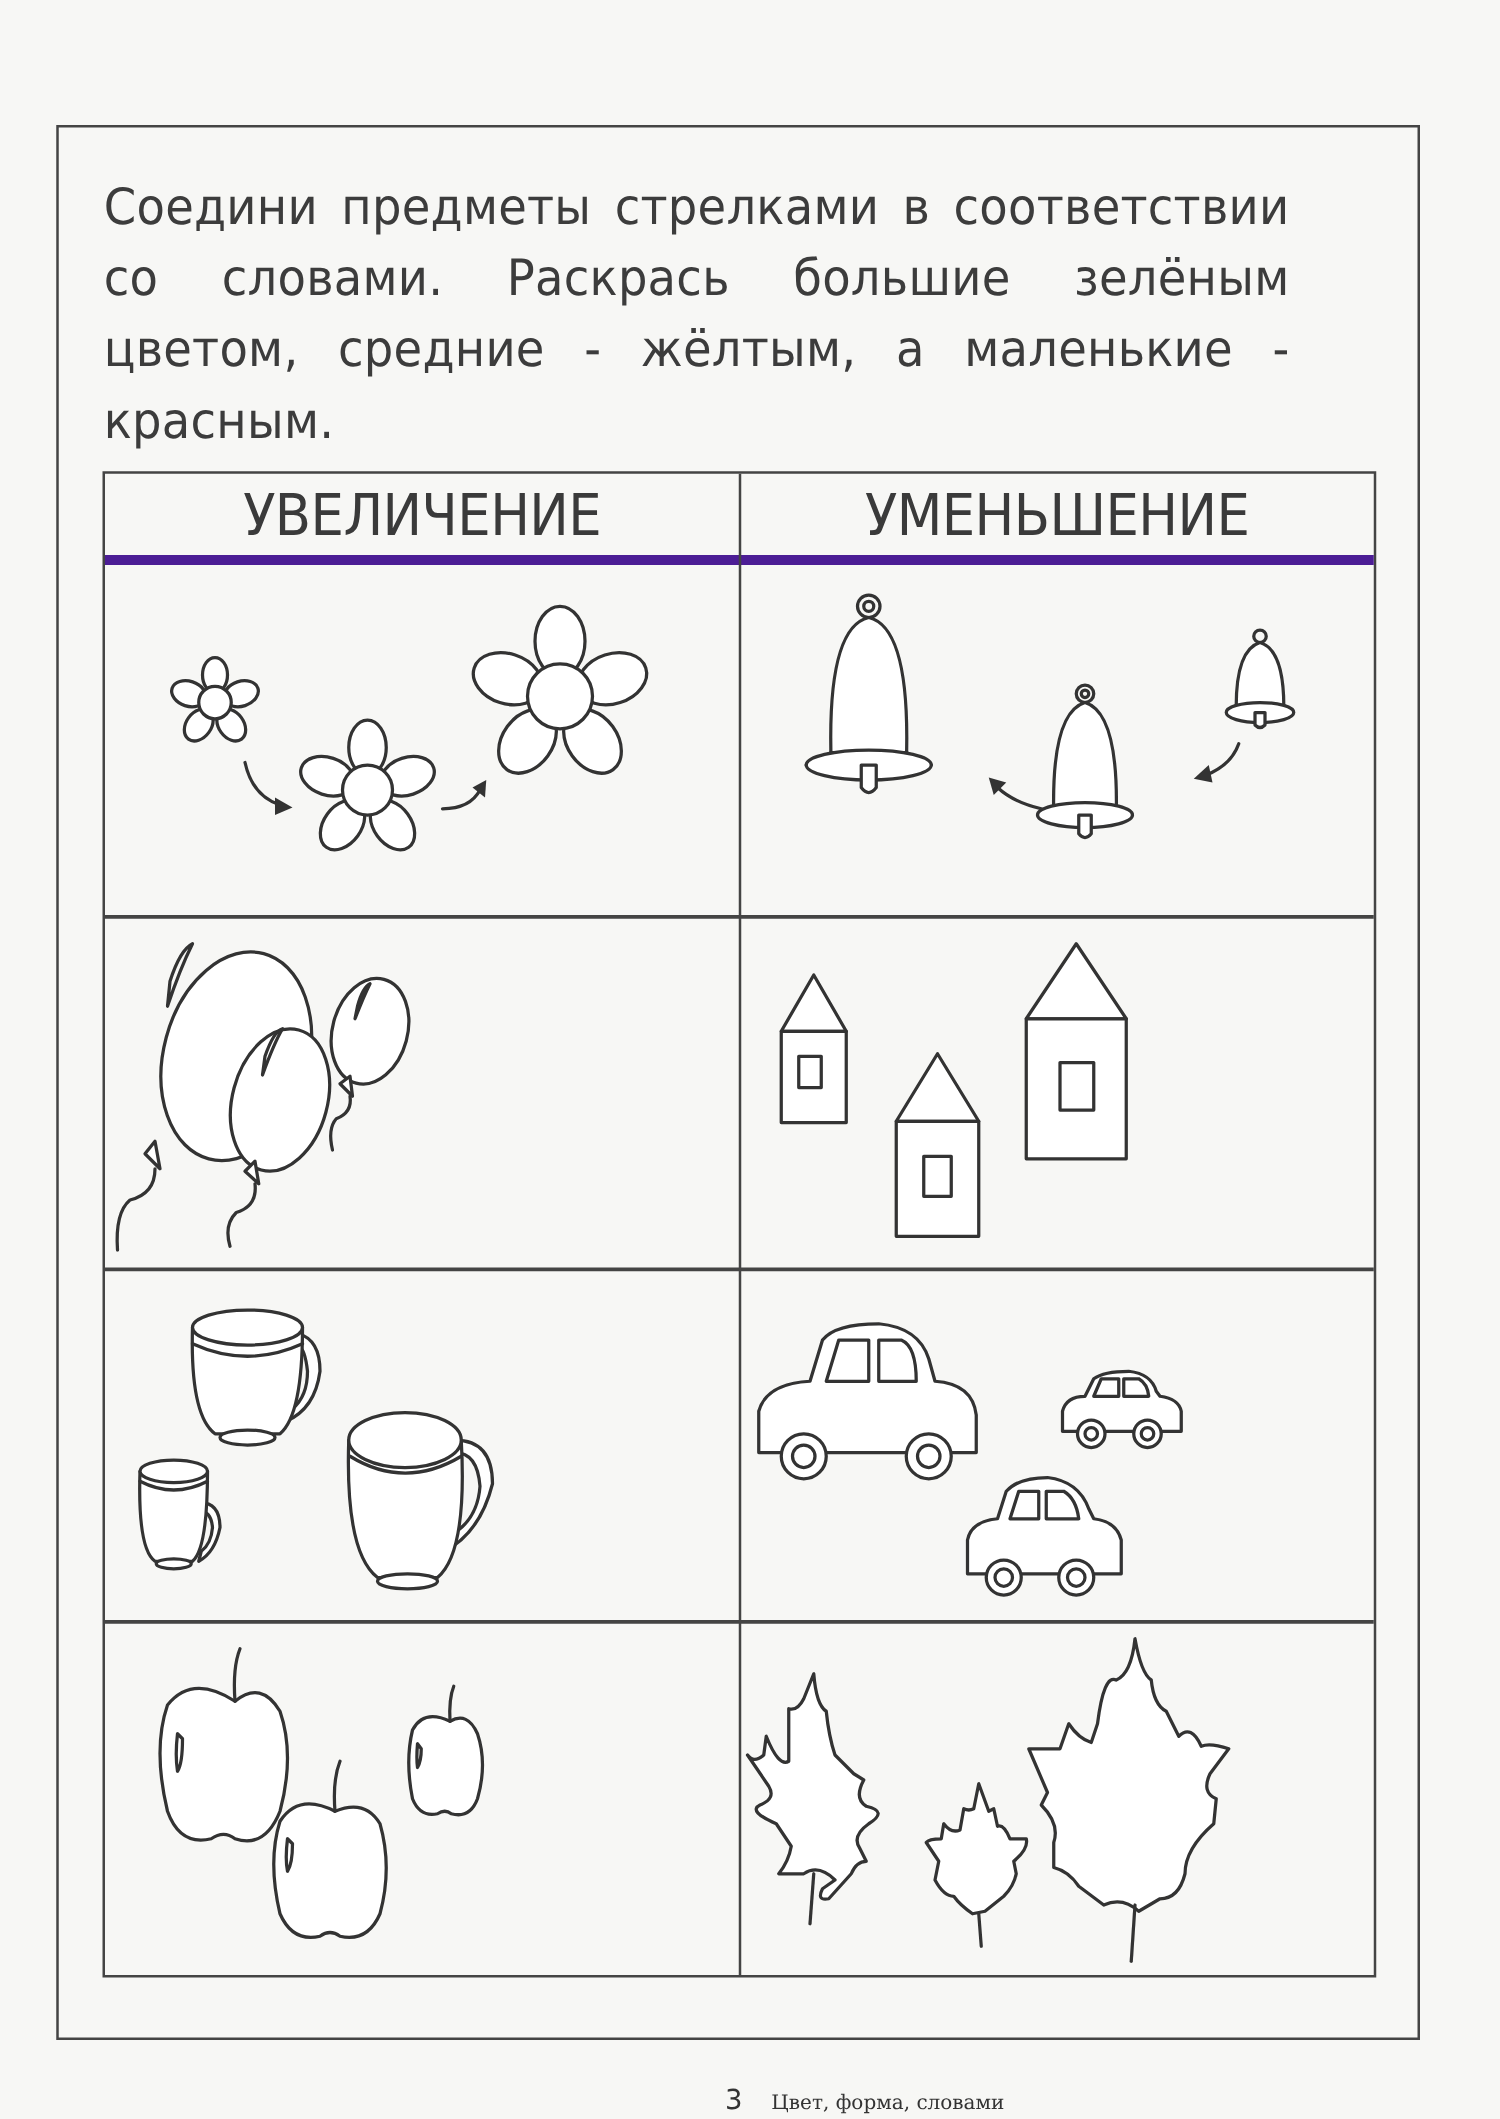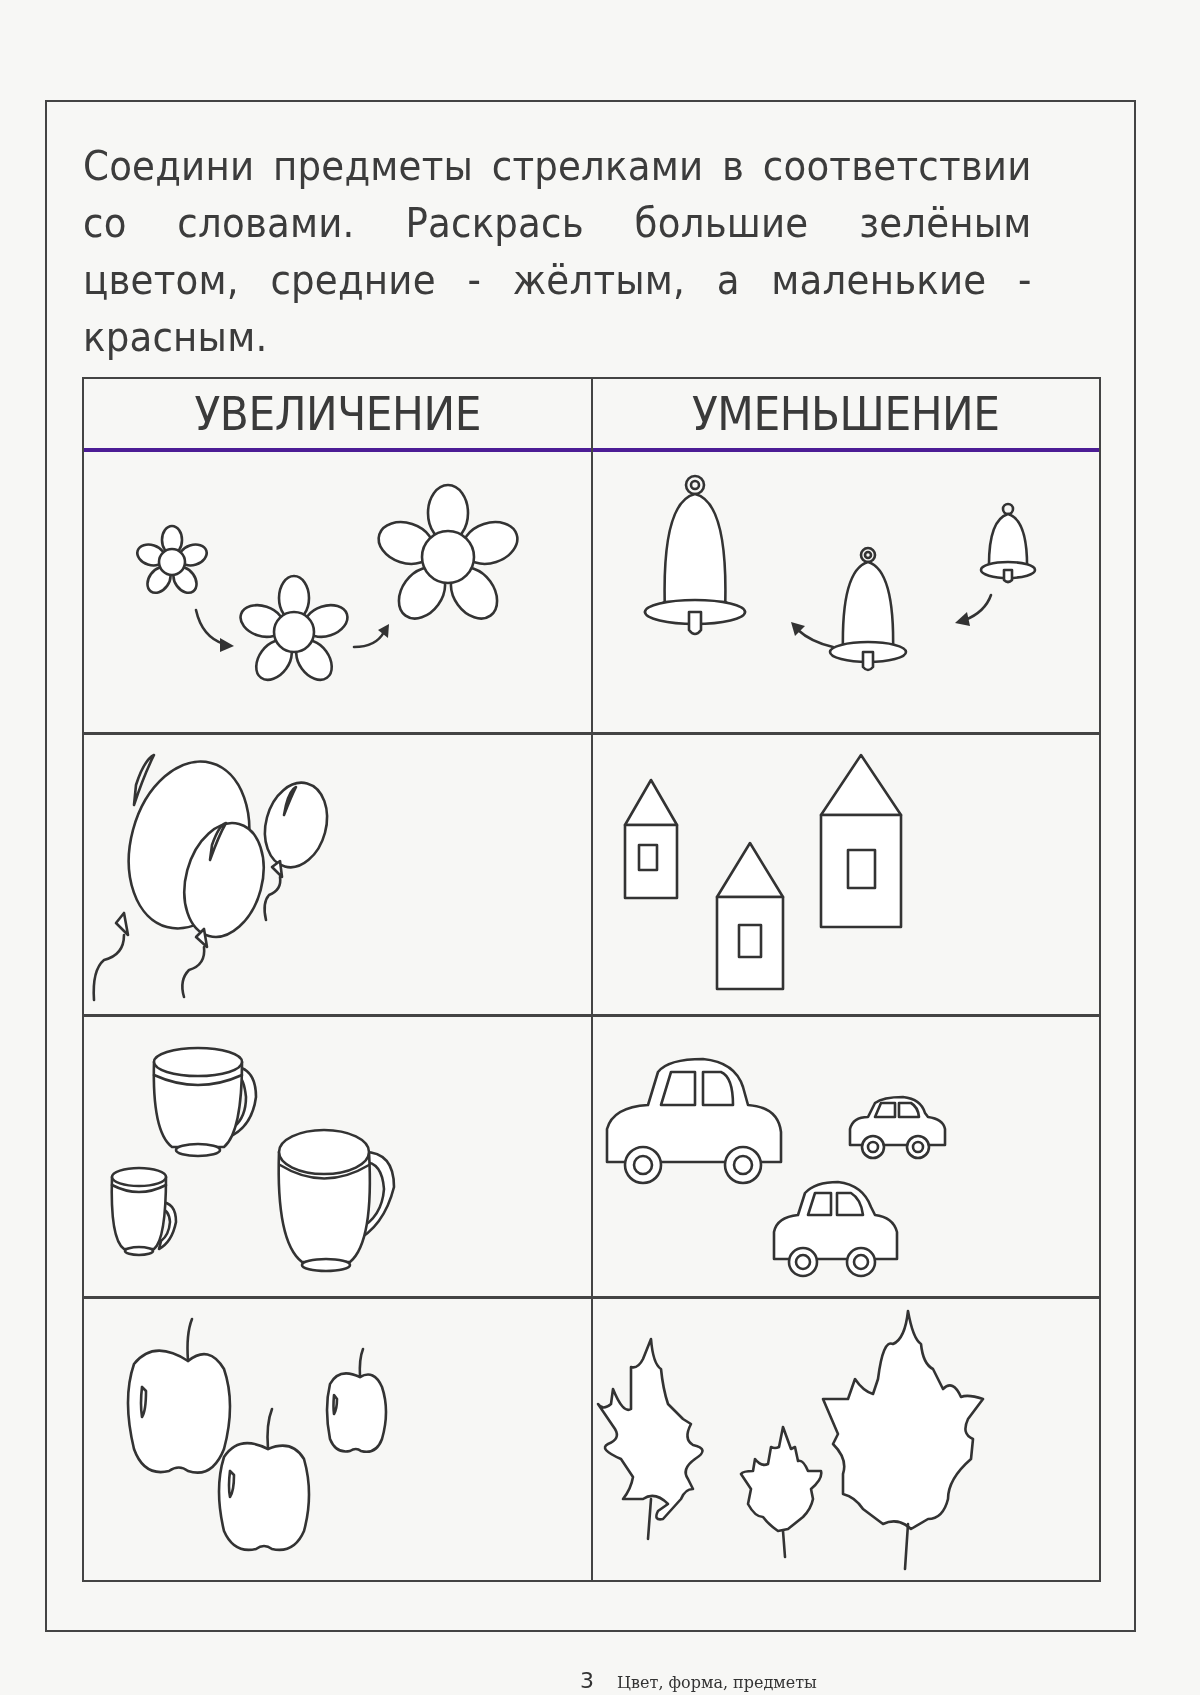--- a/index.html
+++ b/index.html
@@ -21,21 +21,21 @@
     color: #3c3c3c;
     font-family: "DejaVu Sans", sans-serif;
     transform: scaleX(0.93); transform-origin: left top;
   }
   .tbl {
     position: absolute; left: 82px; top: 377px; width: 1019px; height: 1205px;
     border: 2px solid #444; box-sizing: border-box;
   }
   .hdr {
     position: absolute; left: 0; top: 0; width: 100%; height: 73px;
-    border-bottom: 4px solid #4c1d95; box-sizing: border-box; display: flex; align-items: flex-end;
+    border-bottom: 8px solid #4c1d95; box-sizing: border-box; display: flex; align-items: flex-end;
   }
   .hdr .cell {
     width: 50%; height: 100%; display: flex; align-items: center; justify-content: center;
     font-size: 46px; color: #3a3a3a; letter-spacing: -0.5px;
     transform: scaleX(0.92);
   }
   .vdiv { position: absolute; left: 507px; top: 0; width: 2px; height: 100%; background: #444; }
   .row { position: absolute; left: 0; width: 100%; border-bottom: 3px solid #444; box-sizing: border-box; }
   .row.last { border-bottom: none; }
   .cellsvg { position: absolute; top: 0; }
@@ -257,14 +257,14 @@
         <path class="s" d="M190,232 L192,258"></path>
       </g>
     </svg>
   </div>
 
   <div class="vdiv"></div>
 </div>
 
 <div class="footer">
   <span class="num">3</span>
-  <span>Цвет, форма, предметы</span>
+  <span>Цвет, форма, словами</span>
 </div>
 
 </body></html>

